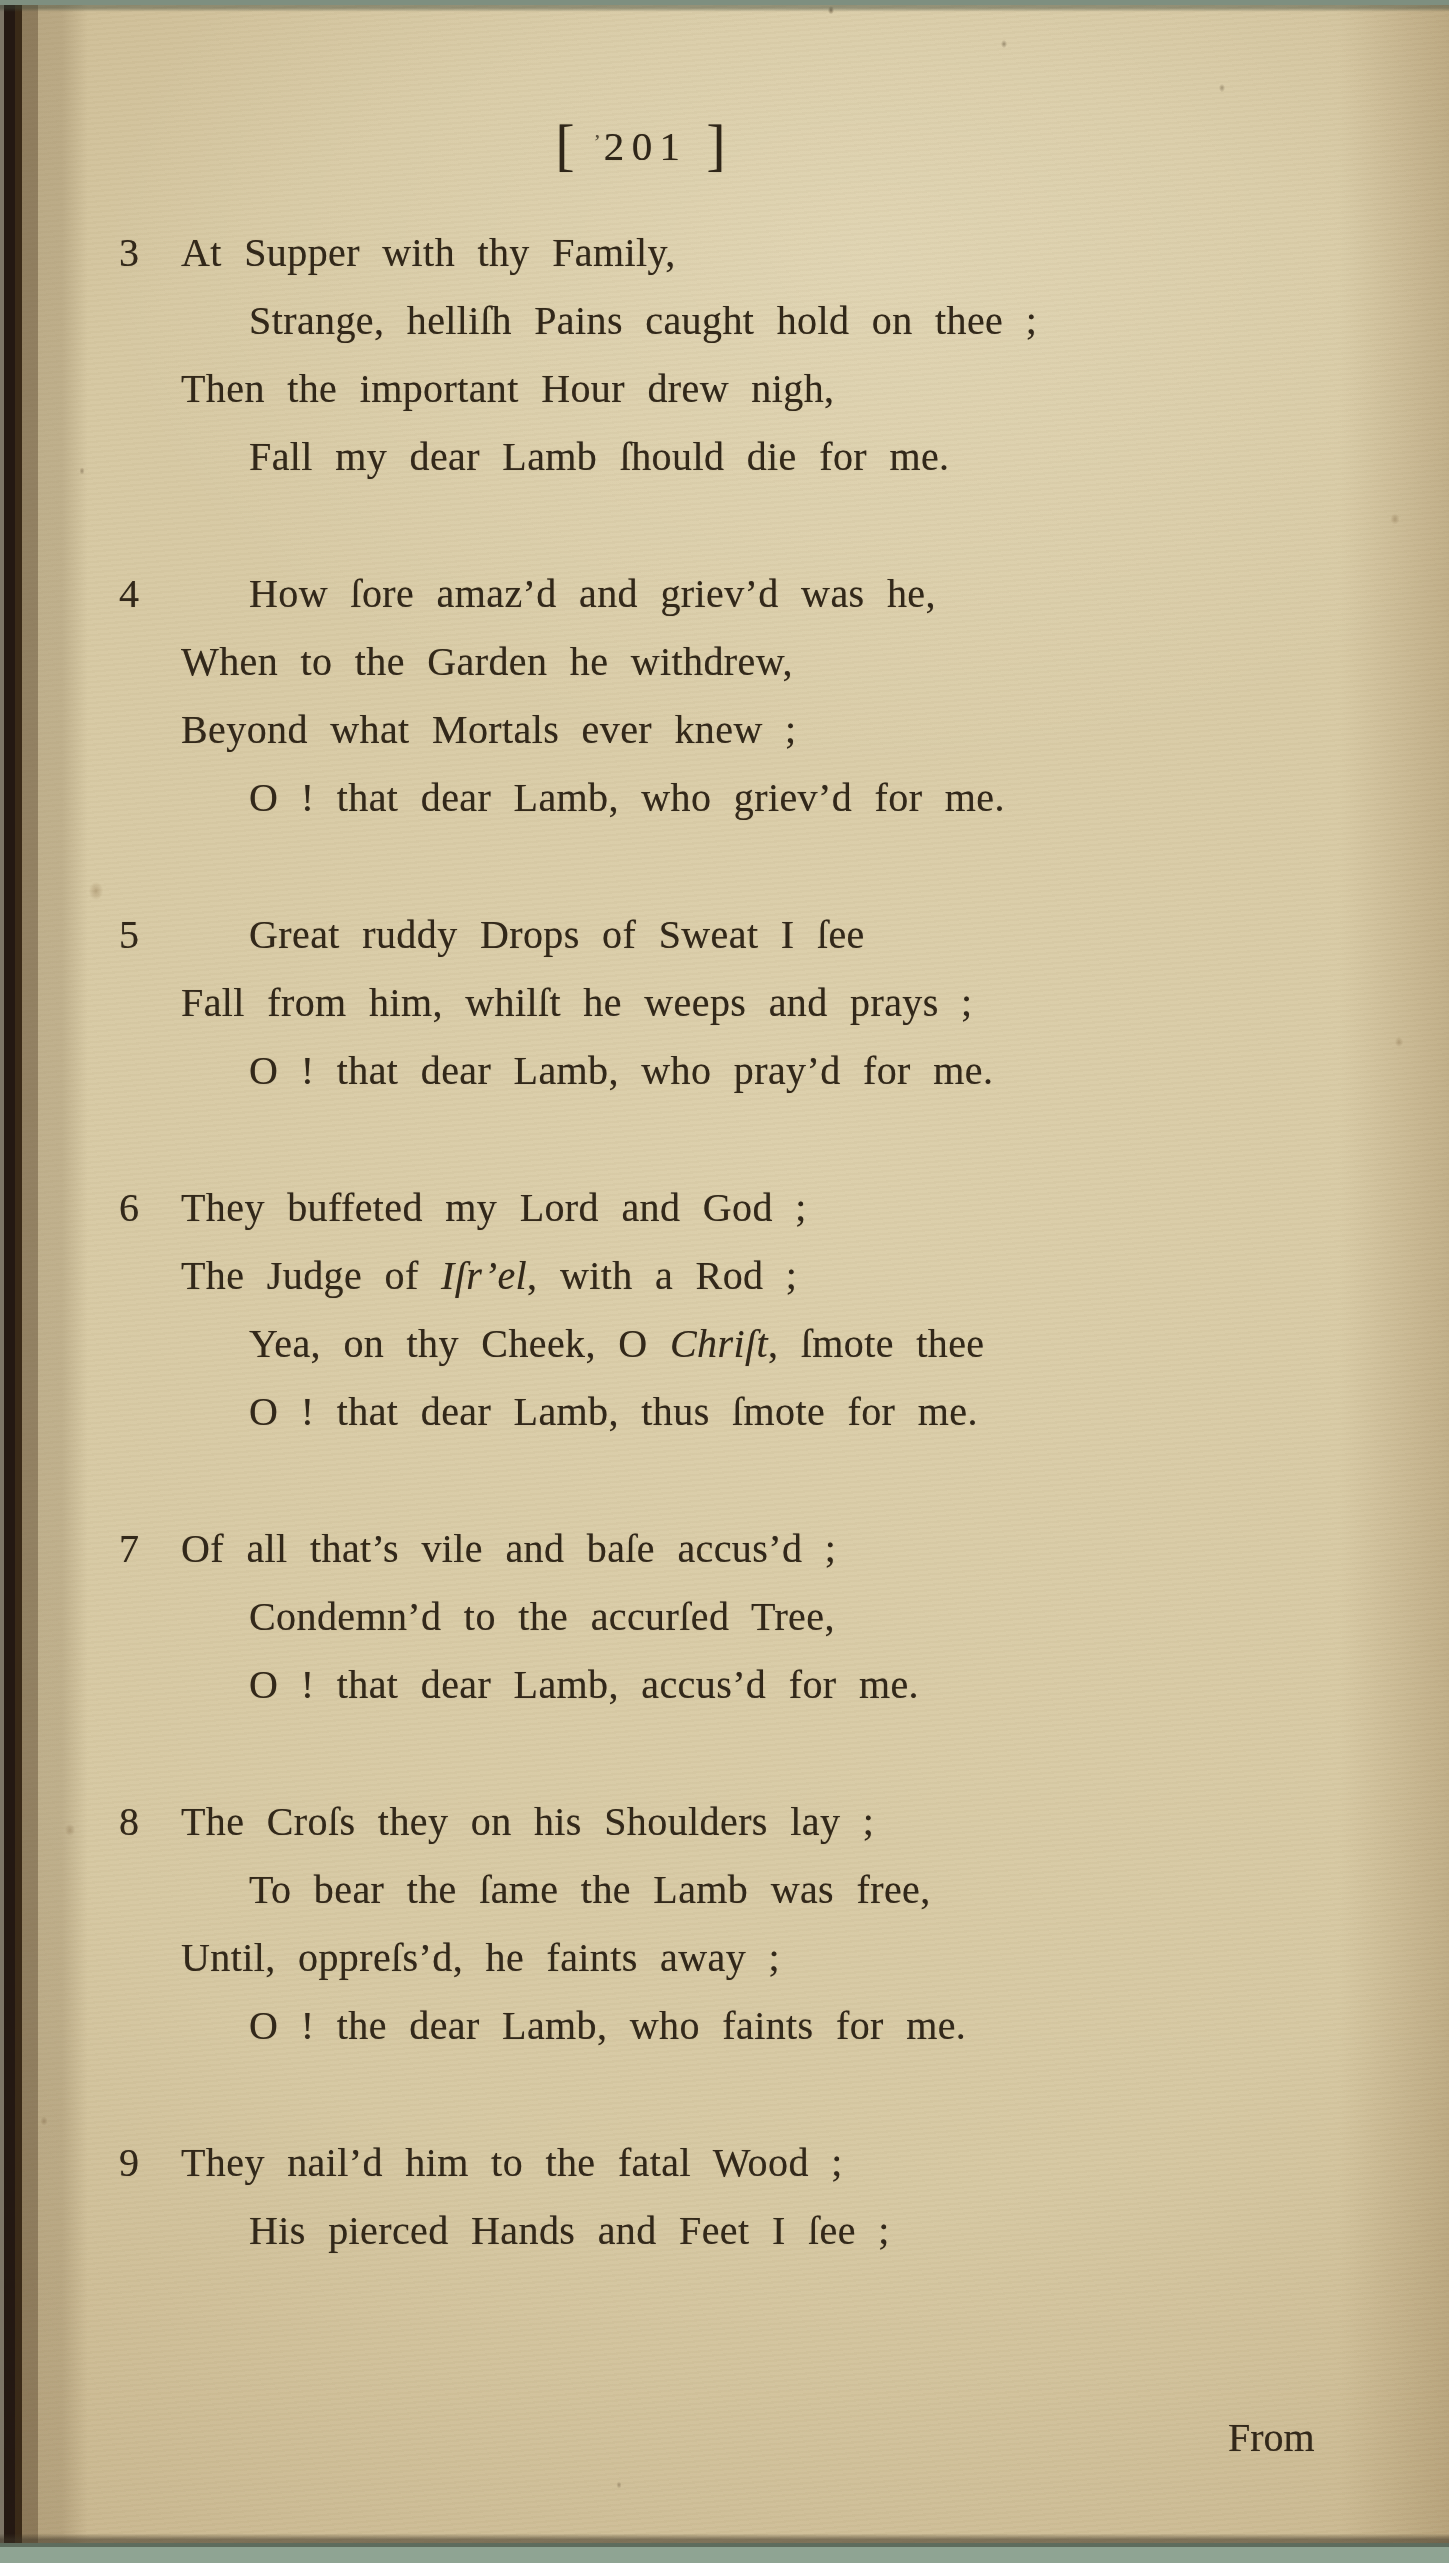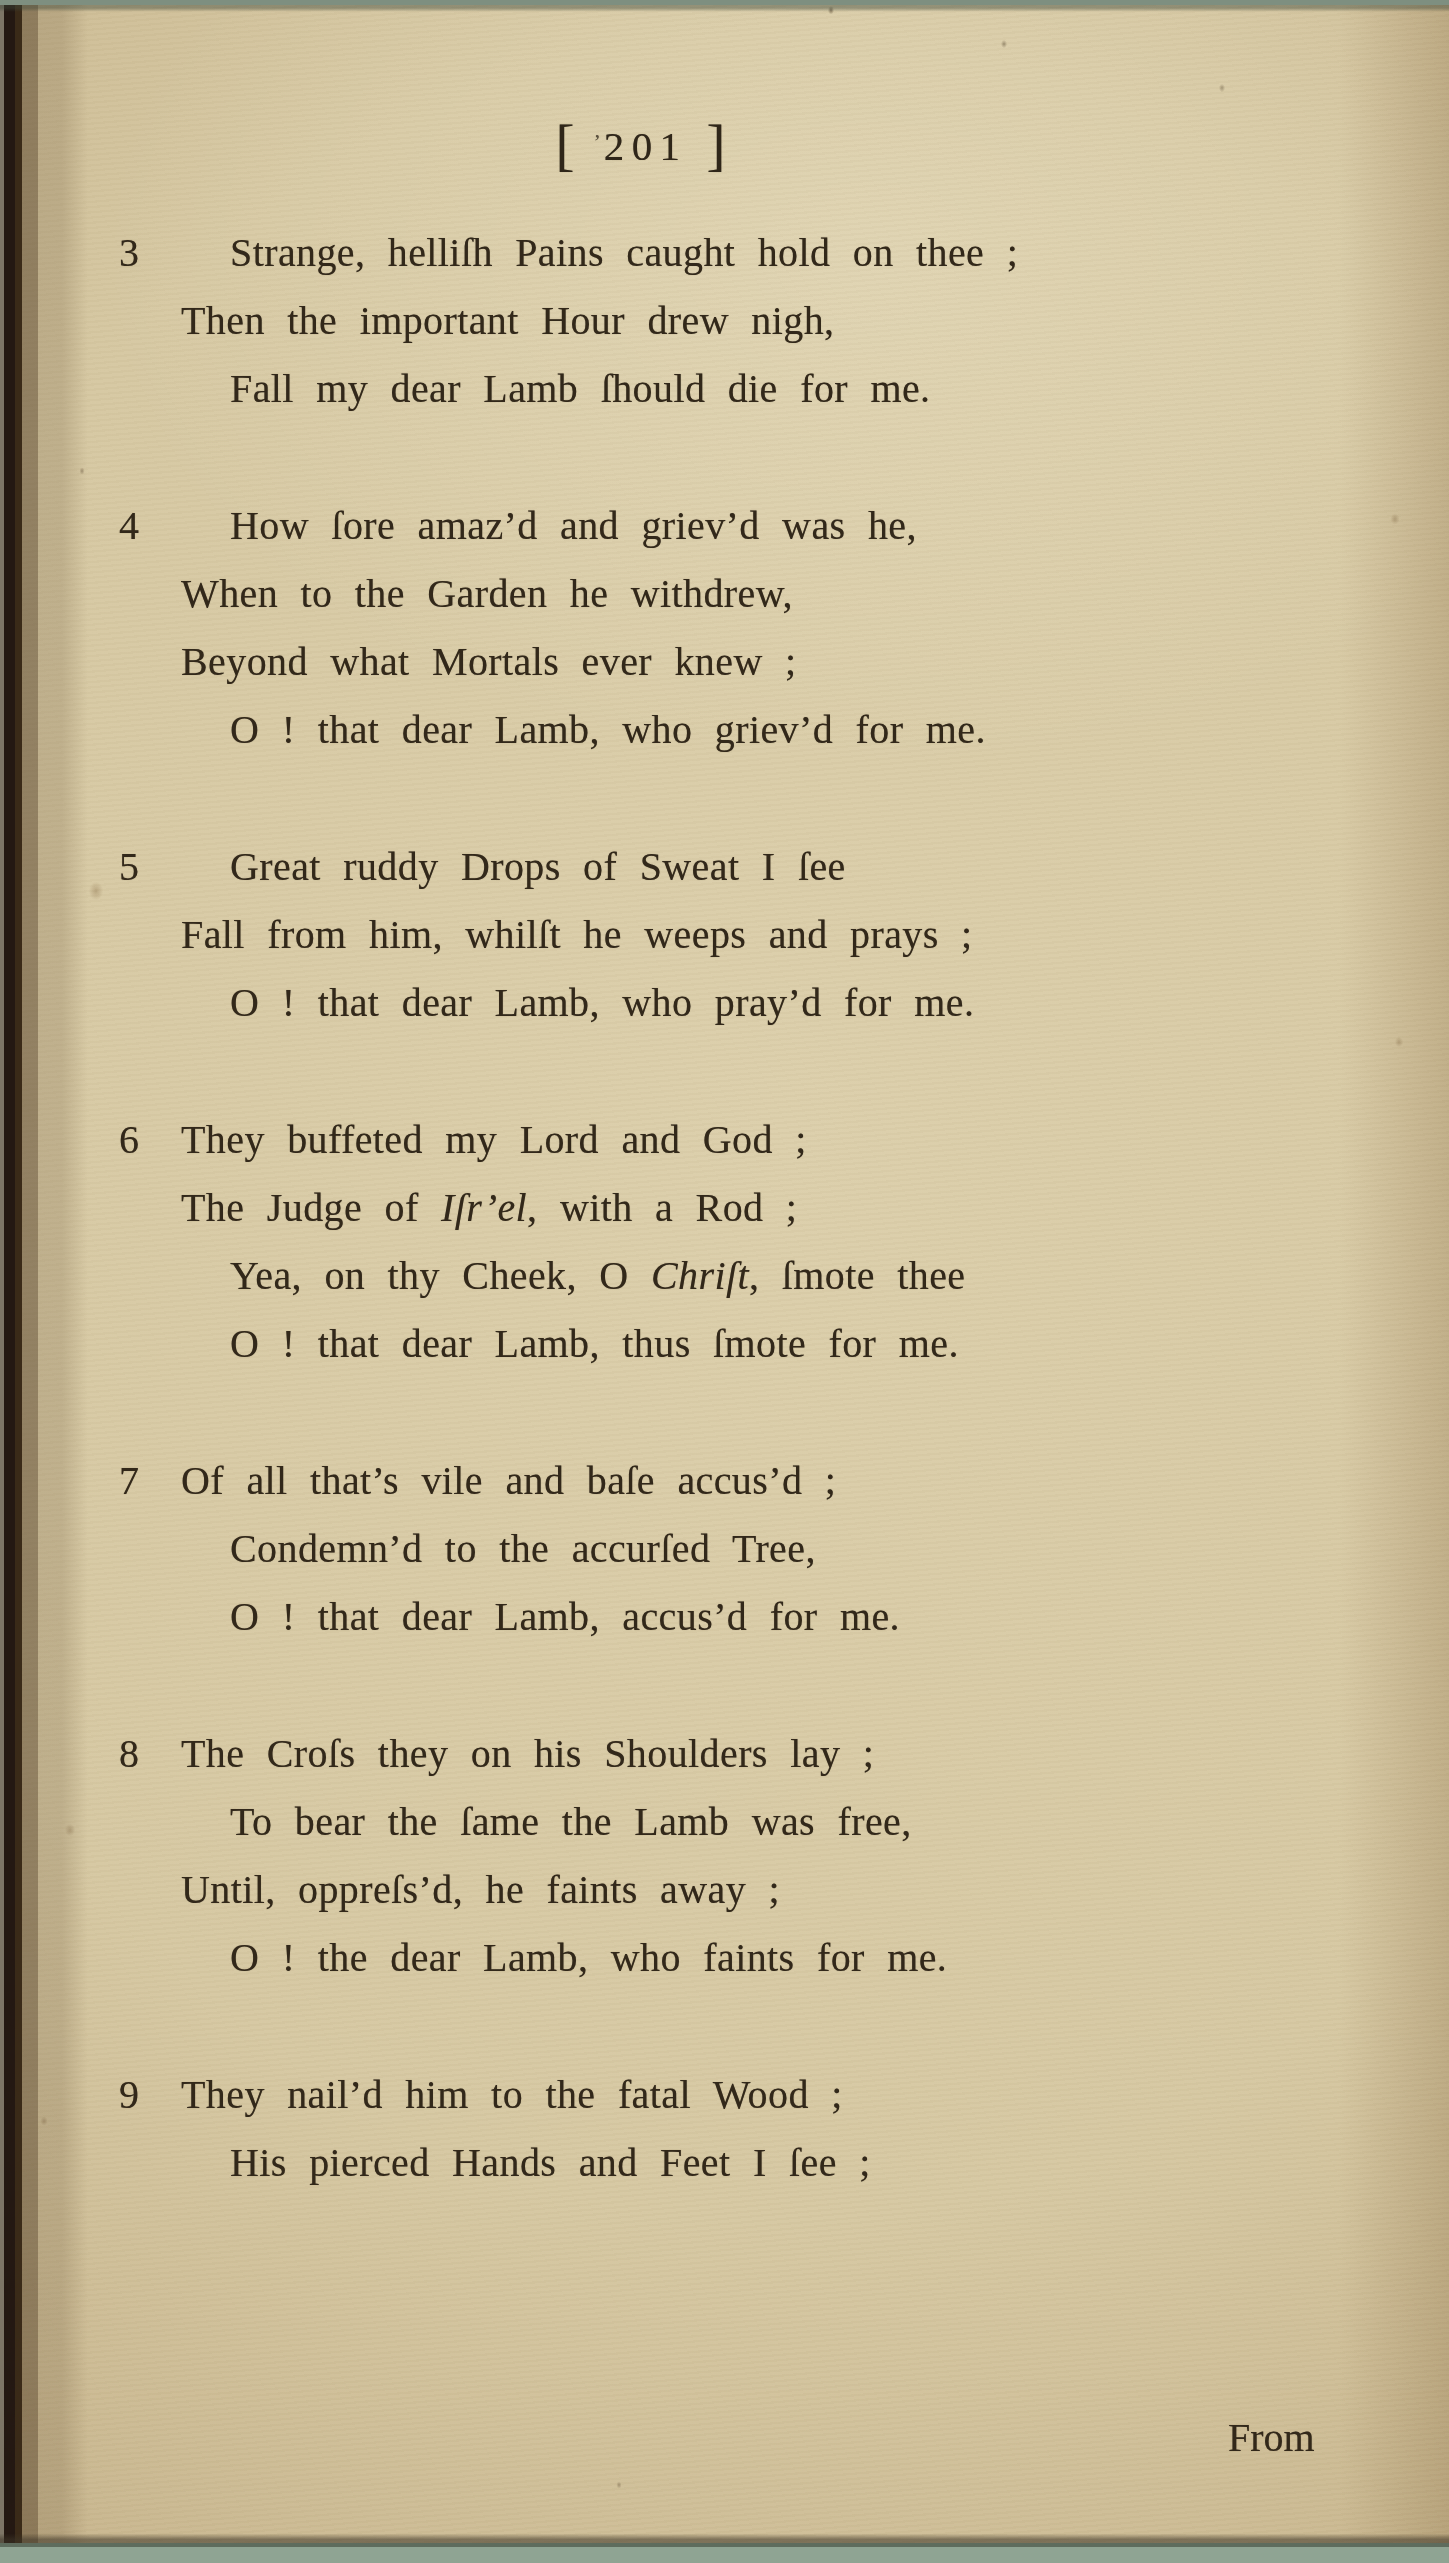--- a/index.html
+++ b/index.html
@@ -60,21 +60,21 @@
   .pagenum .speck{font-size:22px;vertical-align:10.3px;opacity:.75;letter-spacing:0;margin-right:2.9px;}
   .pagenum .num{letter-spacing:7.4px;margin-top:24px;}
   main{
     position:absolute;top:219px;left:181px;width:1149px;
     font-size:40px;color:#32281a;
     text-shadow:0 0 0.7px rgba(48,38,22,.5);
   }
   .stanza{position:relative;margin:0 0 69px 0;}
   .stanza .snum{position:absolute;left:-62px;top:0;line-height:68px;}
   .line{margin:0;line-height:68px;white-space:nowrap;word-spacing:.30em;letter-spacing:0.4px;}
-  .line.indent{margin-left:49px;}
+  .line.indent{margin-left:68px;}
   .it{font-style:italic;}
   .catchword{
     position:absolute;top:2414px;left:1228px;
     font-size:40px;color:#32281a;word-spacing:.3em;
     text-shadow:0 0 0.7px rgba(48,38,22,.5);
     text-align:center;
   }
 </style>
 </head>
 <body>
@@ -85,20 +85,21 @@
   <div class="edge-top"></div>
   <div class="edge-bottom"></div>
 
   <header class="pagenum">
     <span class="bracket">[</span><span class="speck">’</span><span class="num">201</span><span class="bracket">]</span>
   </header>
 
   <main id="stanzas">
       <div class="stanza">
         <span class="snum">3</span>
+        <p class="line"><span>At Supper with thy Family,</span></p>
         <p class="line indent"><span>Strange, helliſh Pains caught hold on thee ;</span></p>
         <p class="line"><span>Then the important Hour drew nigh,</span></p>
         <p class="line indent"><span>Fall my dear Lamb ſhould die for me.</span></p>
       </div>
       <div class="stanza">
         <span class="snum">4</span>
         <p class="line indent"><span>How ſore amaz’d and griev’d was he,</span></p>
         <p class="line"><span>When to the Garden he withdrew,</span></p>
         <p class="line"><span>Beyond what Mortals ever knew ;</span></p>
         <p class="line indent"><span>O ! that dear Lamb, who griev’d for me.</span></p>

